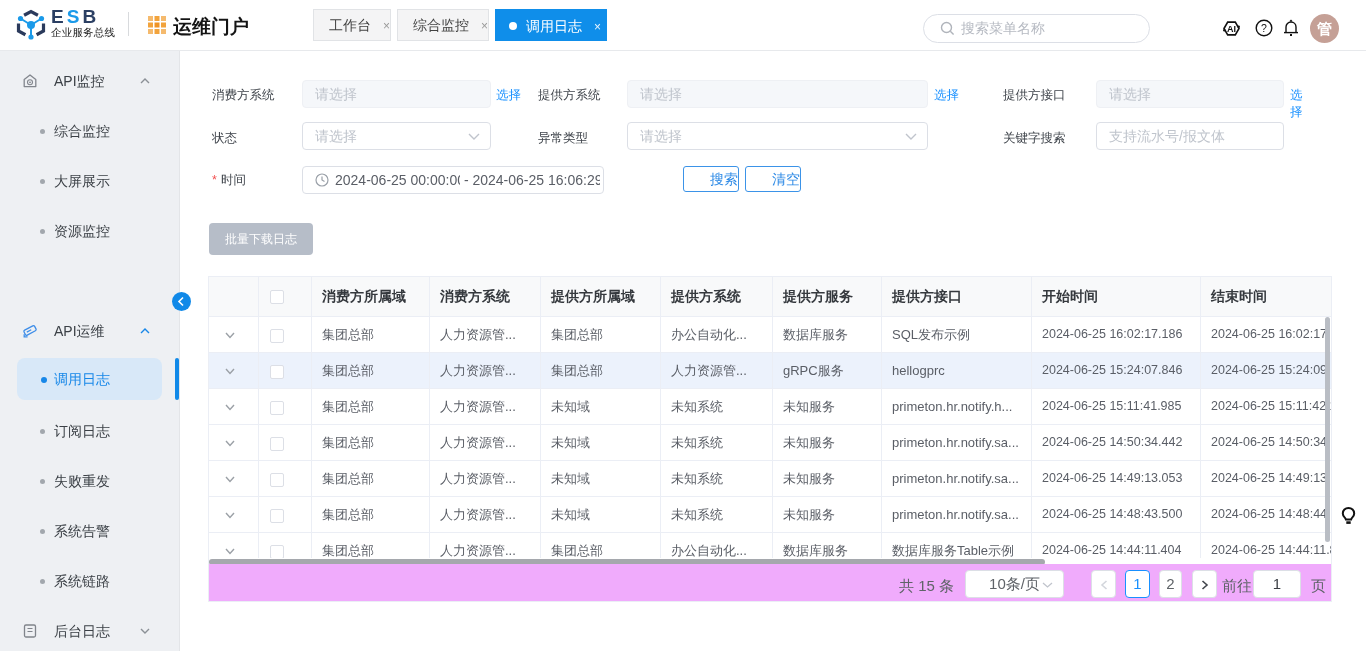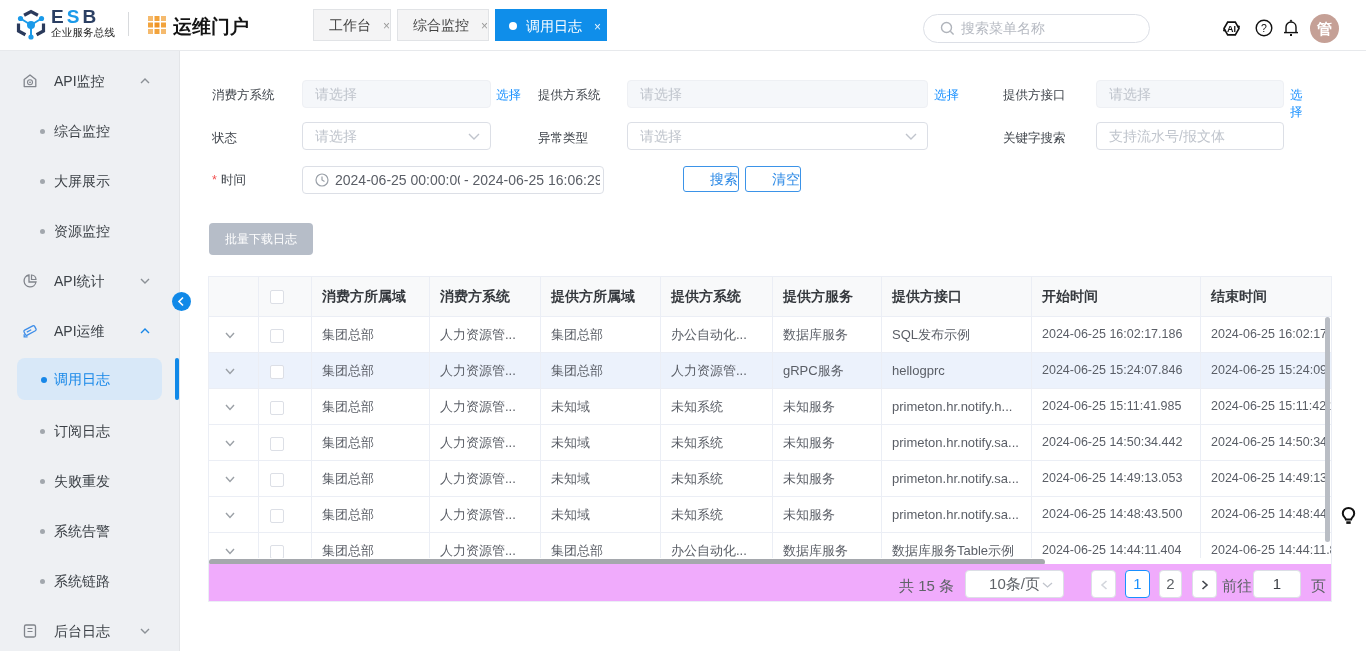--- a/index.html
+++ b/index.html
@@ -156,30 +156,20 @@
       <span class="sublbl">综合监控</span>
     </div>
   <div class="mi" style="top:109px">
       <span class="dot"></span>
       <span class="sublbl">大屏展示</span>
     </div>
   <div class="mi" style="top:159px">
       <span class="dot"></span>
       <span class="sublbl">资源监控</span>
     </div>
-  <div class="mi" style="top:209px">
-    <svg class="icon" viewBox="0 0 16 16">
-        <path d="M7 2 A6 6 0 1 0 14 9 L7 9 Z" fill="none" stroke="#80848b" stroke-width="1.3"></path>
-        <path d="M9.5 2 L9.5 6.5 L14 6.5 A4.8 4.8 0 0 0 9.5 2 Z" fill="none" stroke="#80848b" stroke-width="1.2"></path>
-      </svg>
-    <span class="lbl">API统计</span>
-    <svg class="chev" width="10" height="6" viewBox="0 0 10 6">
-        <path d="M1 1 L5 5 L9 1" fill="none" stroke="#8b9096" stroke-width="1.4"></path>
-      </svg>
-  </div>
   <div class="mi" style="top:259px">
     <svg class="icon" viewBox="0 0 16 16">
         <g transform="rotate(-28 8 7)">
           <rect x="1.8" y="4.6" width="12" height="5.6" rx="1.4" fill="none" stroke="#3d8de8" stroke-width="1.3"></rect>
           <path d="M4.2 7.4 L9.2 7.4" stroke="#3d8de8" stroke-width="1.2"></path>
         </g>
         <path d="M2.2 11.2 L2.2 13.8 L5.6 13.8" fill="none" stroke="#3d8de8" stroke-width="1.3"></path>
       </svg>
     <span class="lbl">API运维</span>
     <svg class="chev" width="10" height="6" viewBox="0 0 10 6">

